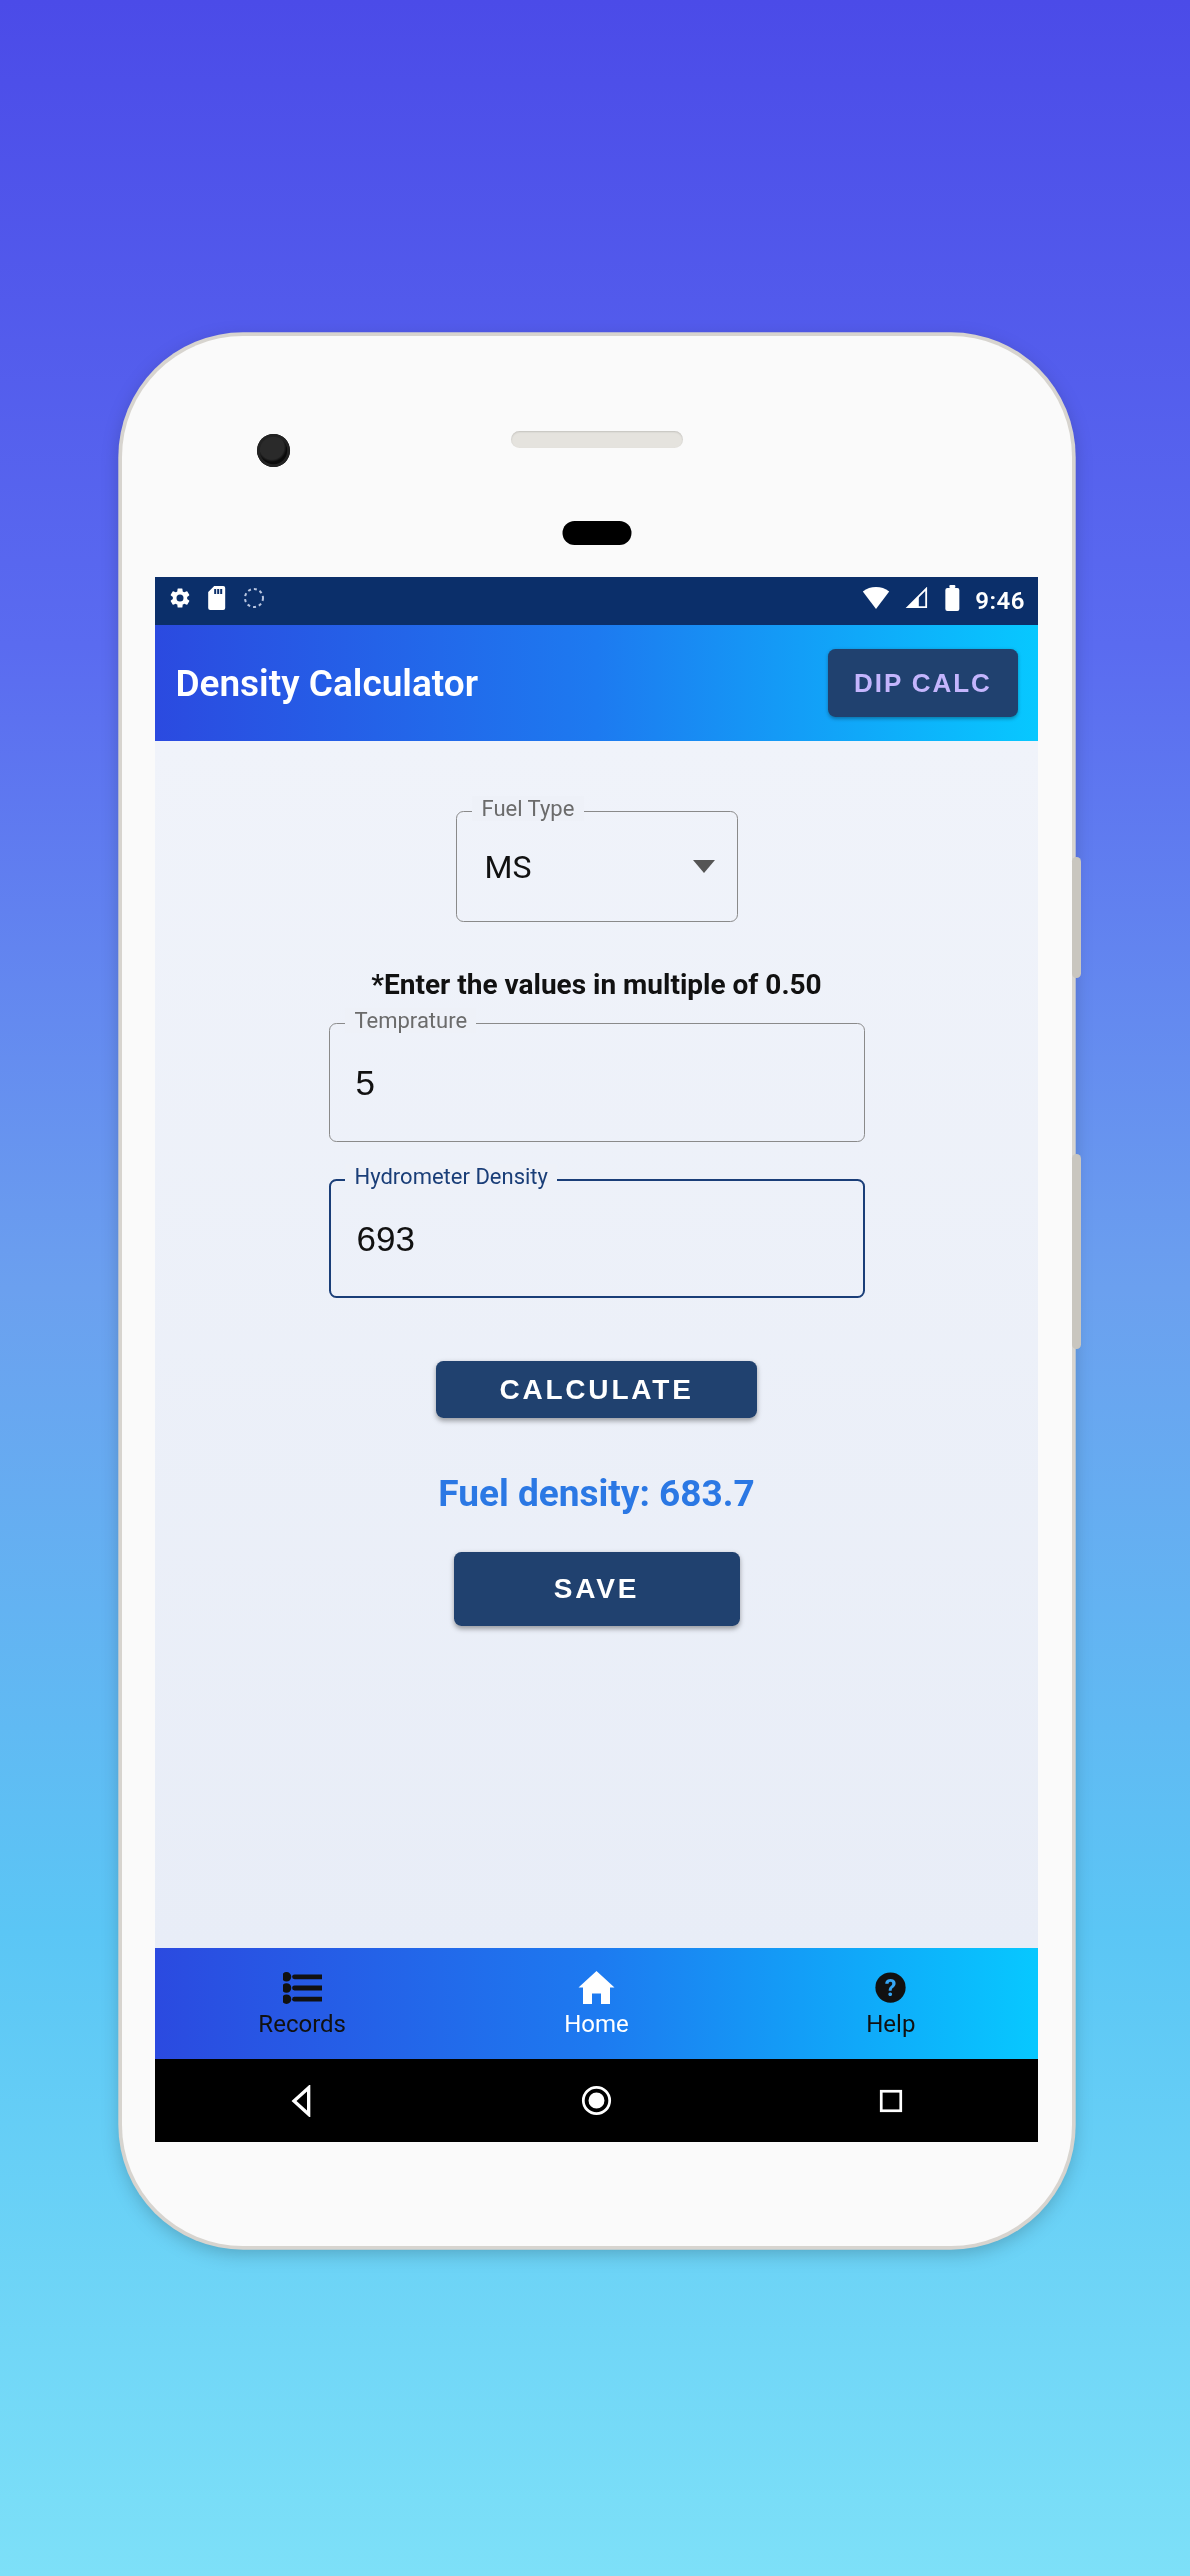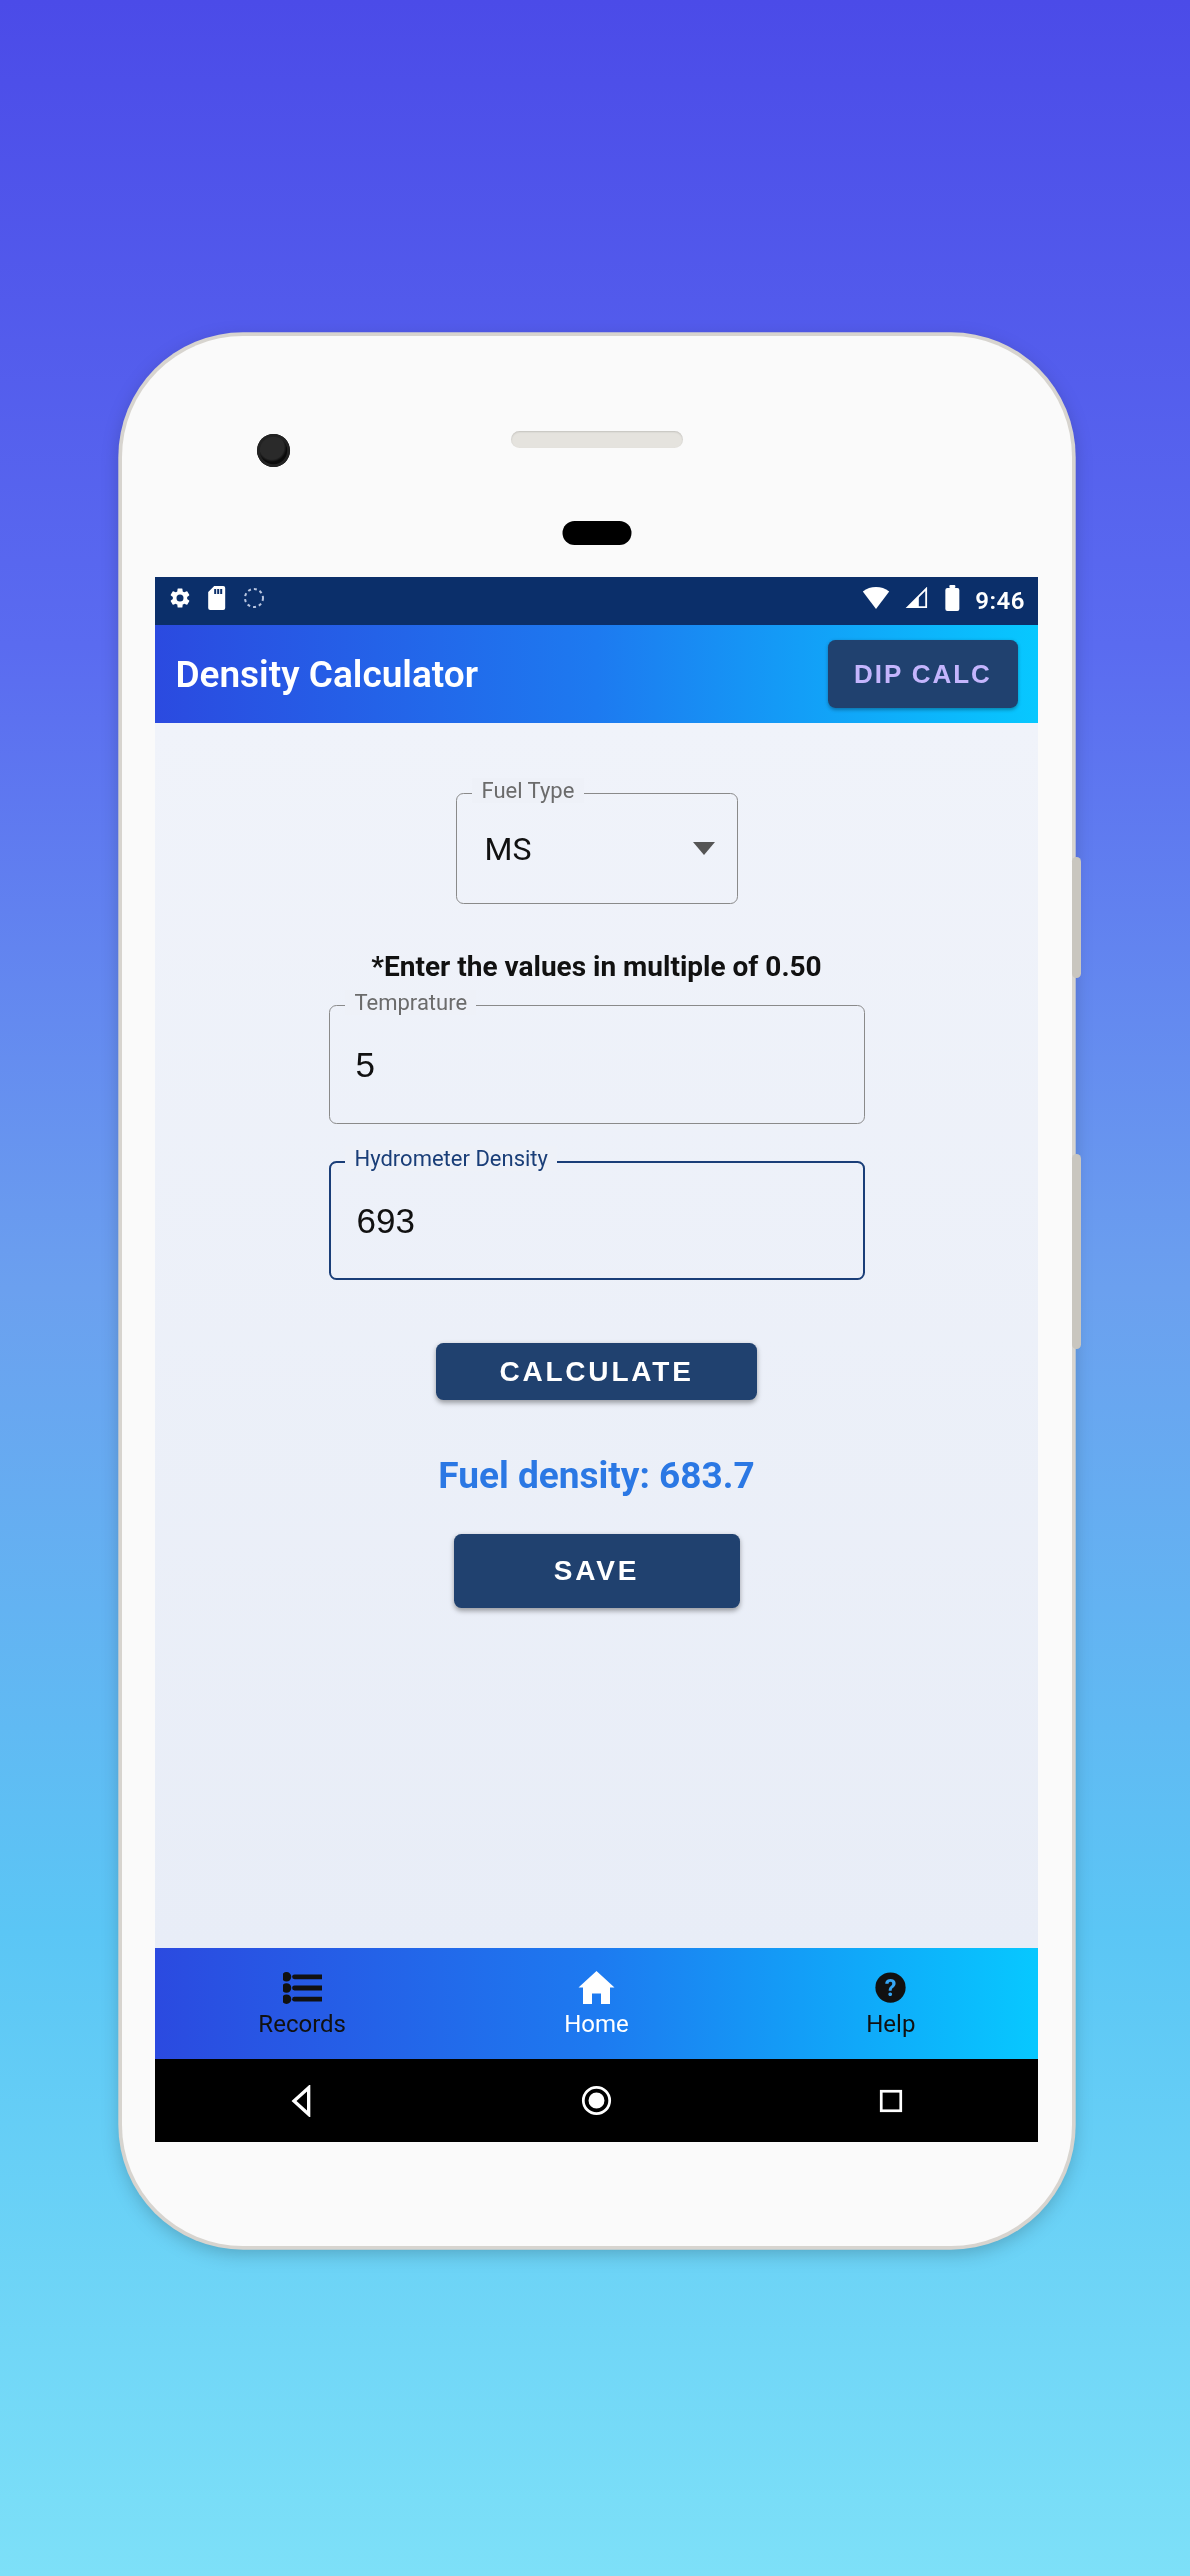--- a/index.html
+++ b/index.html
@@ -48,21 +48,21 @@
       height: 48px;
       background: #0b2f6a;
       color: #fff;
       display: flex; align-items: center; justify-content: space-between;
       padding: 0 13px;
       font-size: 24px;
     }
     .status-left, .status-right { display: flex; align-items: center; gap: 15px; }
     .status-time { font-weight: 600; letter-spacing: 0.5px; }
     .app-bar {
-      height: 98px;
+      height: 116px;
       background: linear-gradient(90deg, #2b4ae0 0%, #1d7af0 50%, #07c8ff 100%);
       display: flex; align-items: center; justify-content: space-between;
       padding: 0 20.4px;
       color: #fff;
     }
     .app-title { font-size: 37px; font-weight: 600; }
     .dip-btn {
       background: #20416f; color: #c4b5fd;
       padding: 18.5px 26px; border: none; border-radius: 7.4px;
       font-size: 26px; font-weight: 600; letter-spacing: 1.9px;

